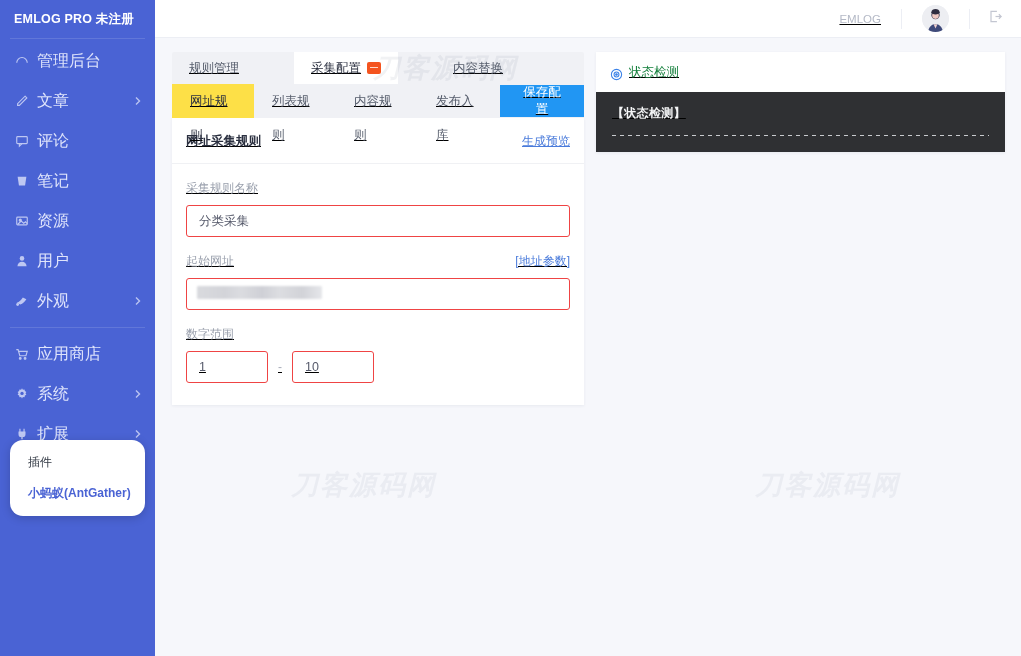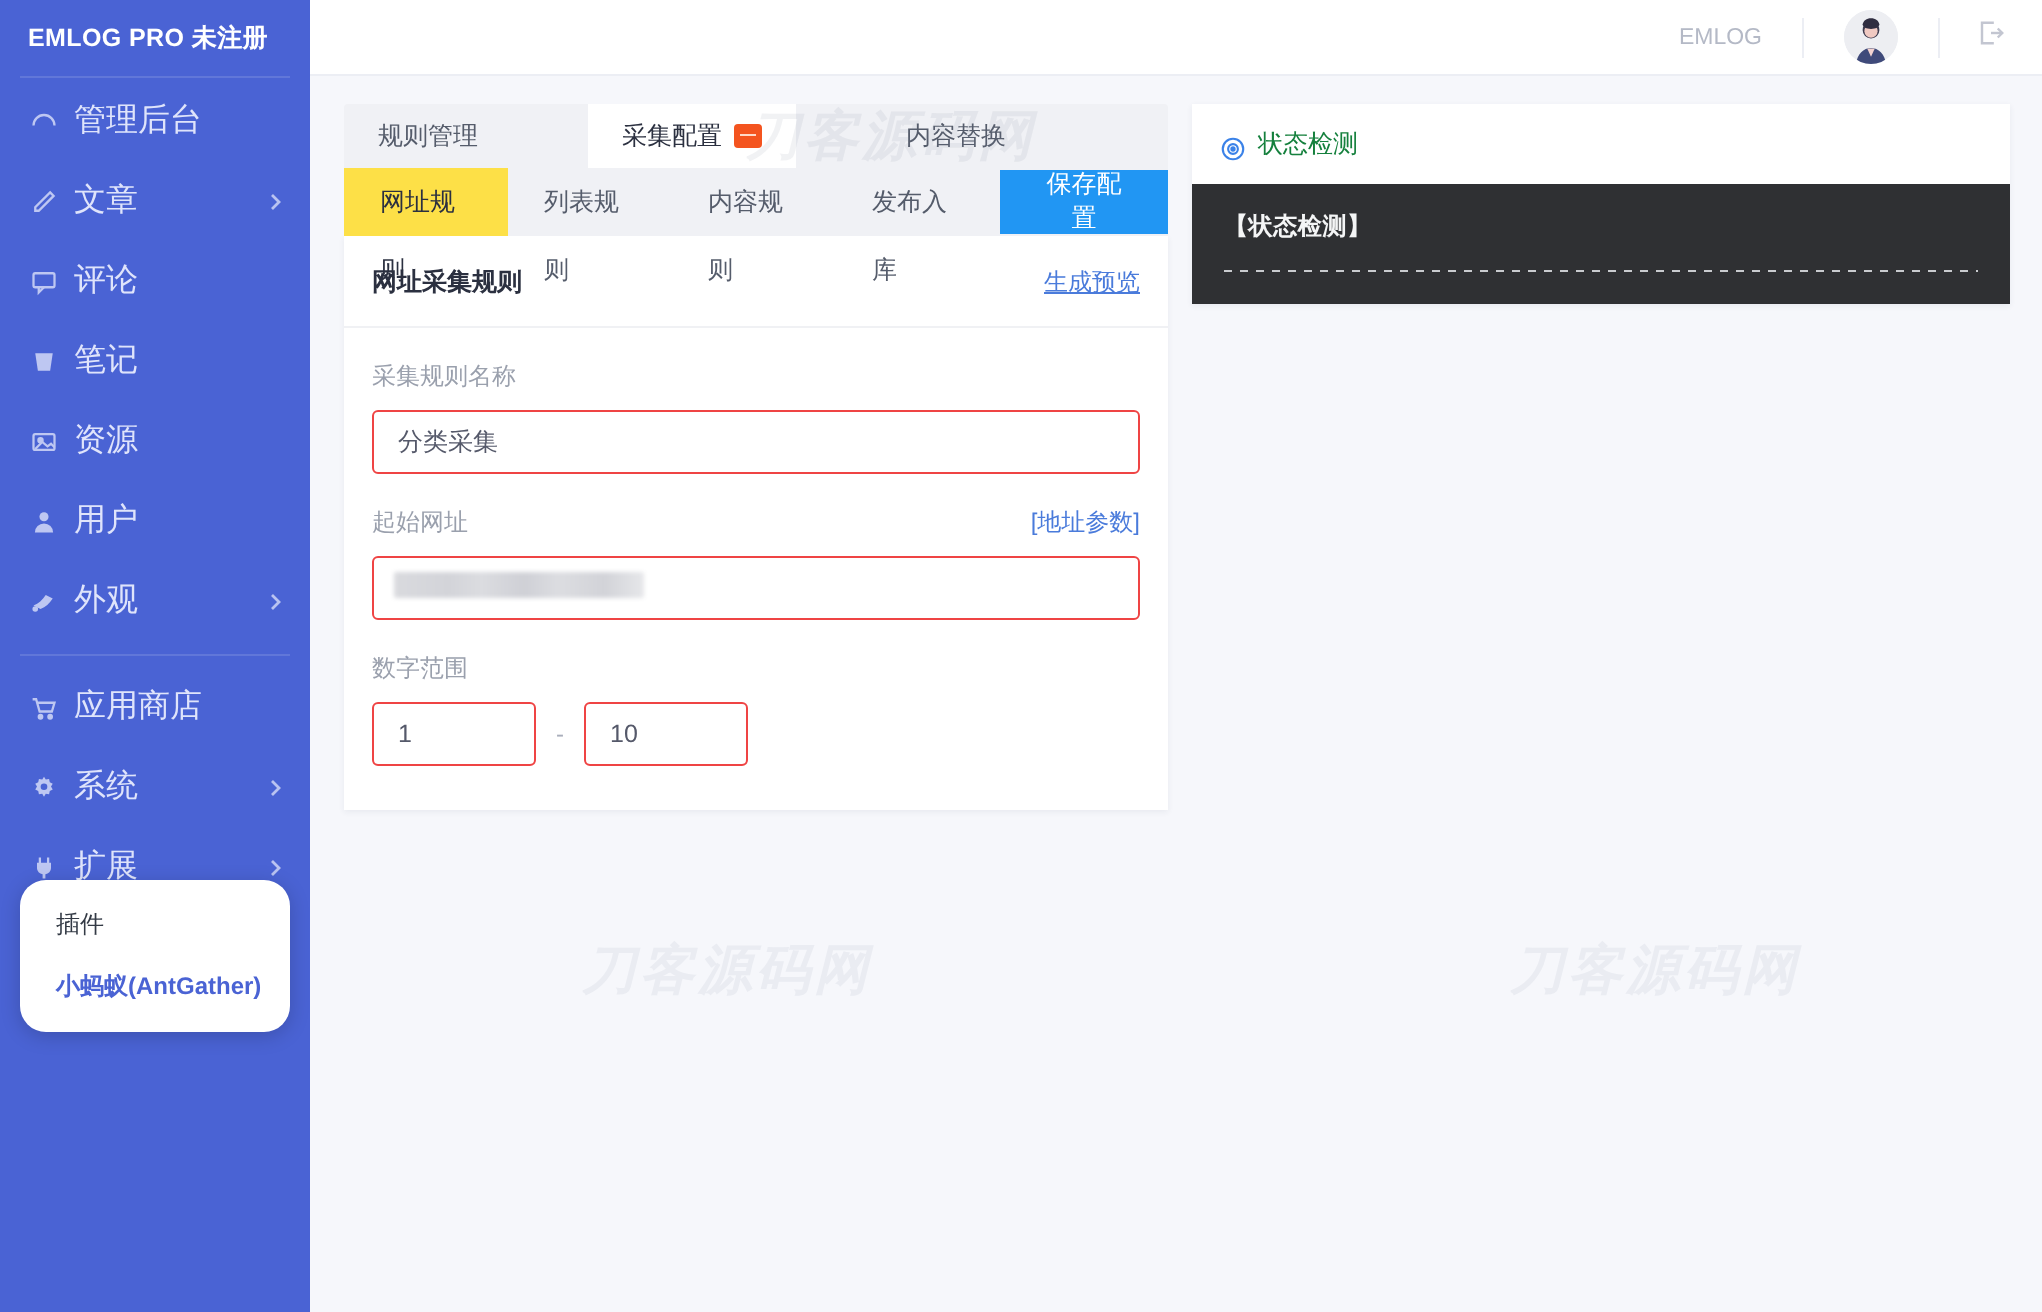--- a/index.html
+++ b/index.html
@@ -70,21 +70,21 @@
     padding: 4px 0 4px 18px;
   }
   .submenu-item {
     font-size: 12px; color: #4a63d4;
     font-weight: bold;
     padding: 10px 0 2px 18px;
     cursor: pointer;
   }
 
   
-  .main { flex: 1; height: 656px; position: relative; background: #f6f7fb; }
+  .main { flex: 1; height: 656px; position: relative; background: #f6f7fb; text-decoration: underline; }
 
   .topbar {
     height: 38px;
     background: #ffffff;
     display: flex; align-items: center; justify-content: flex-end;
     padding-right: 14px;
     border-bottom: 1px solid #eceef4;
     position: relative; z-index: 3;
   }
   .topbar-link {

